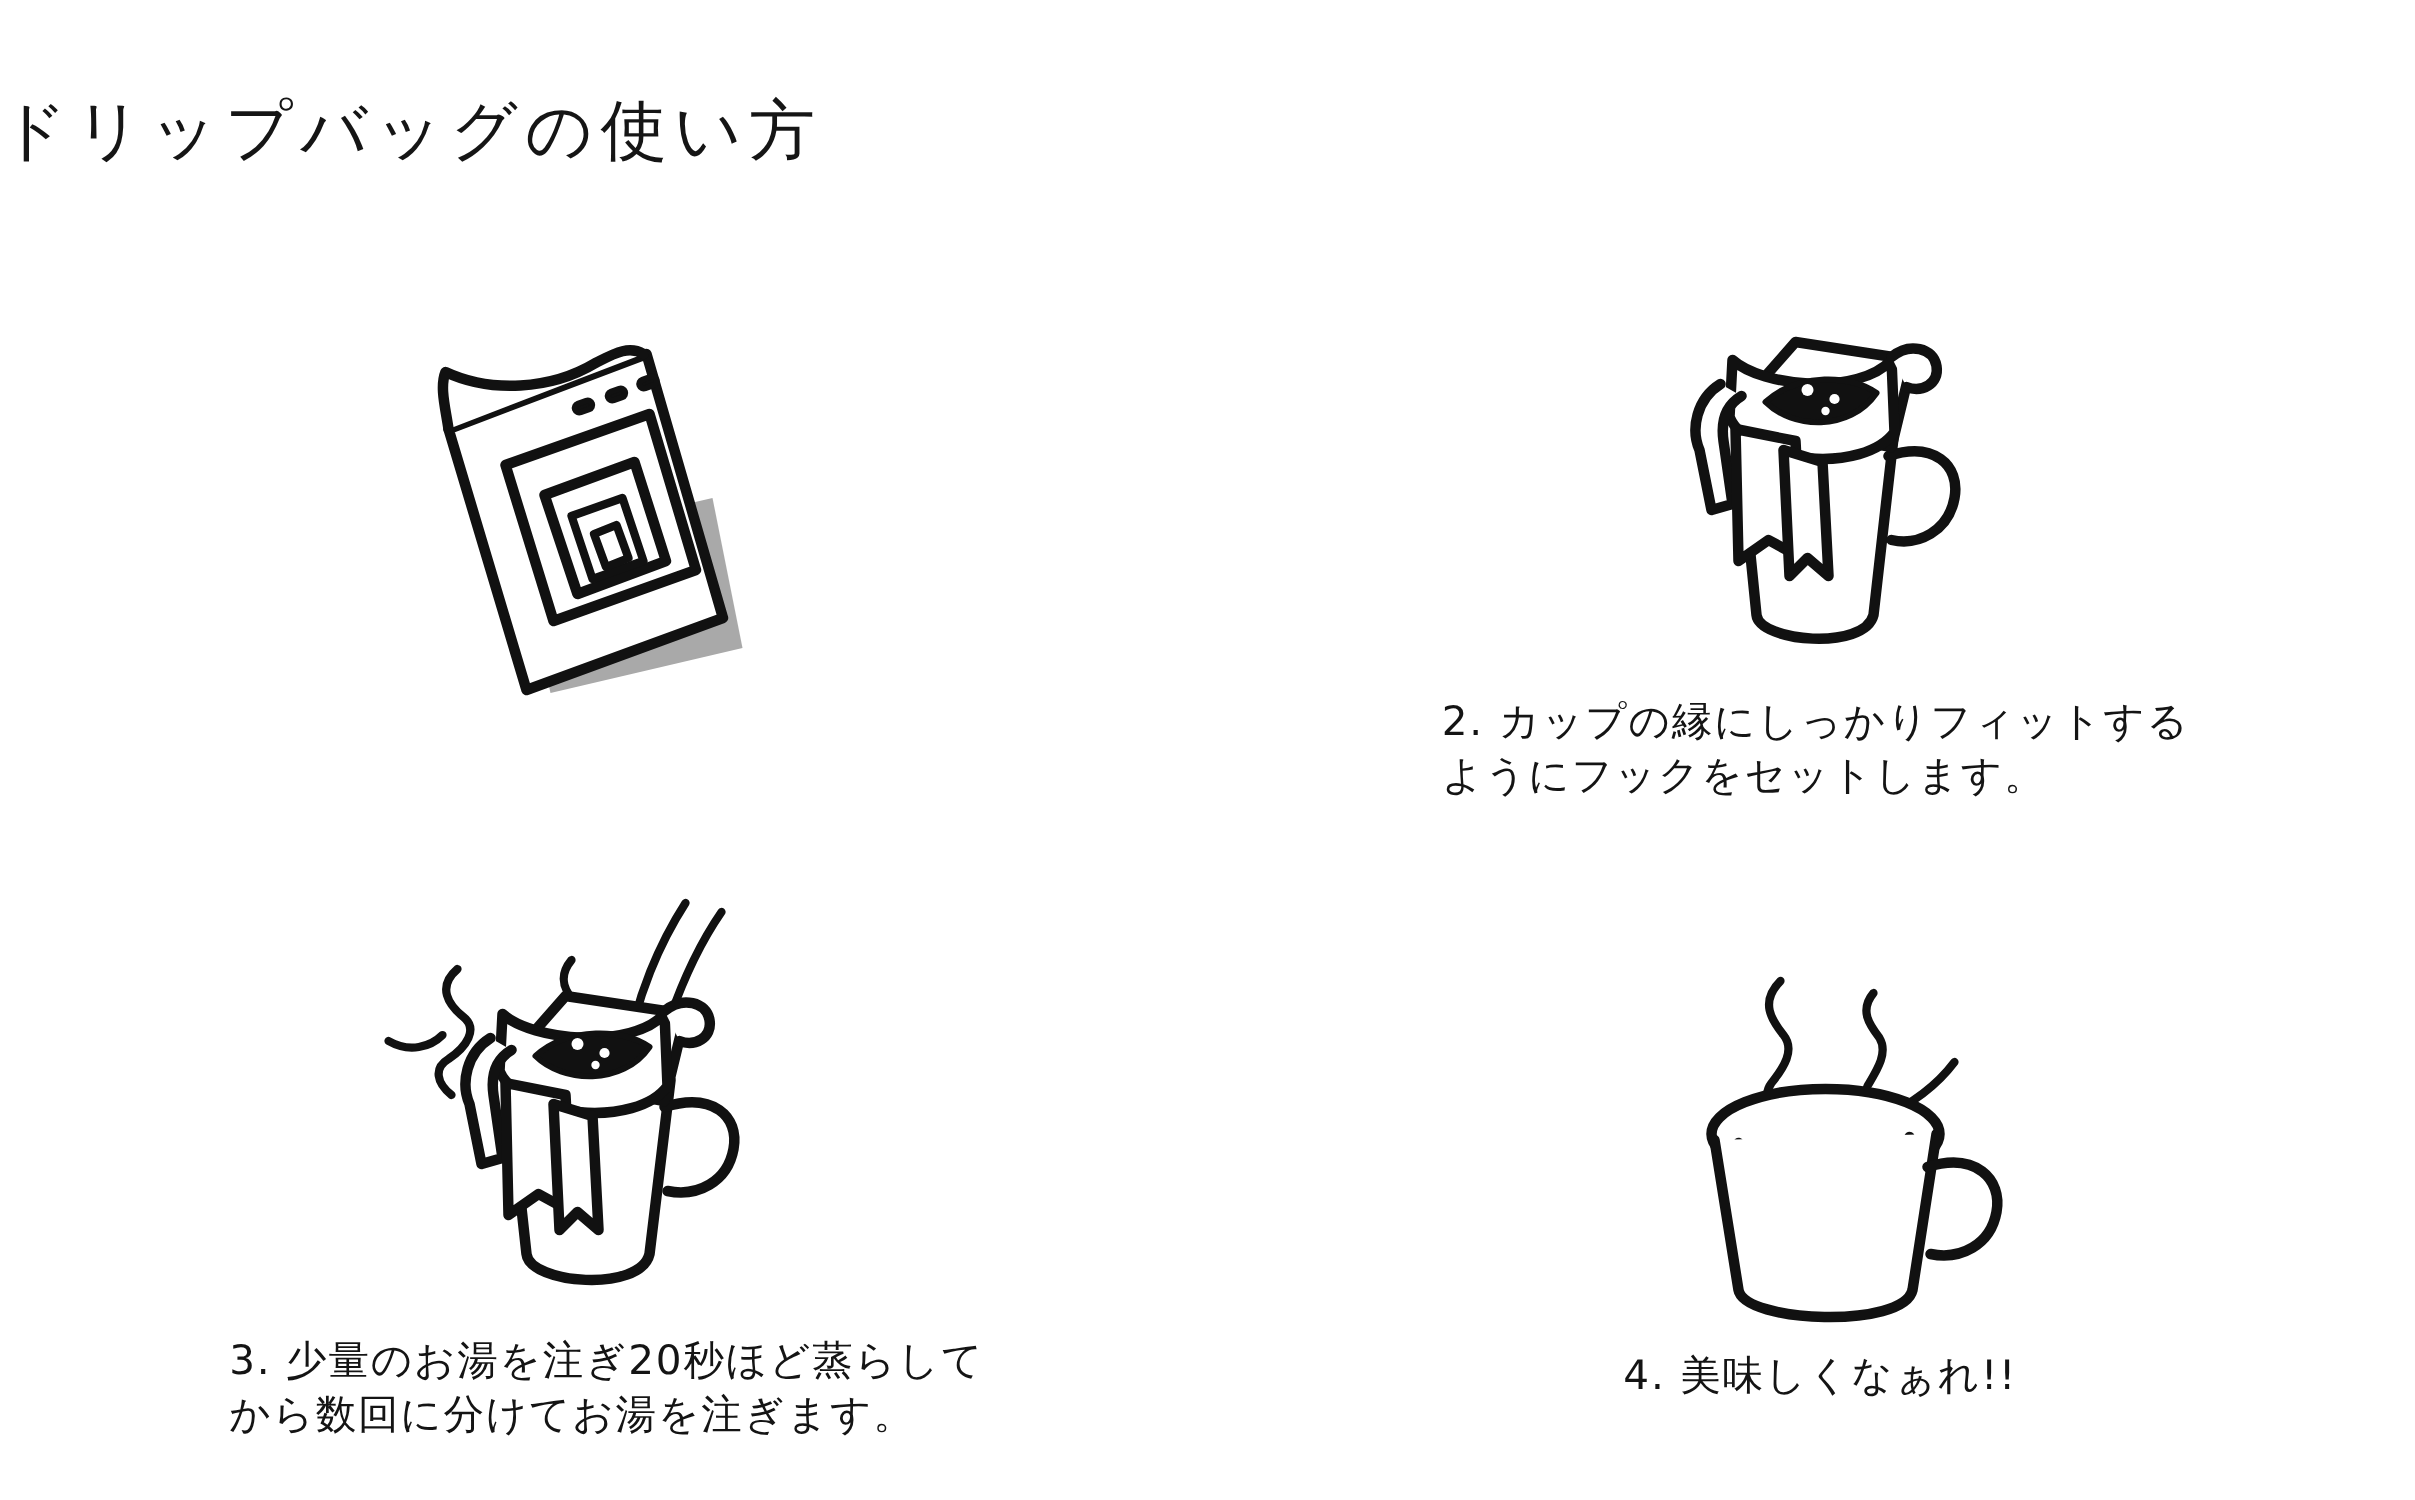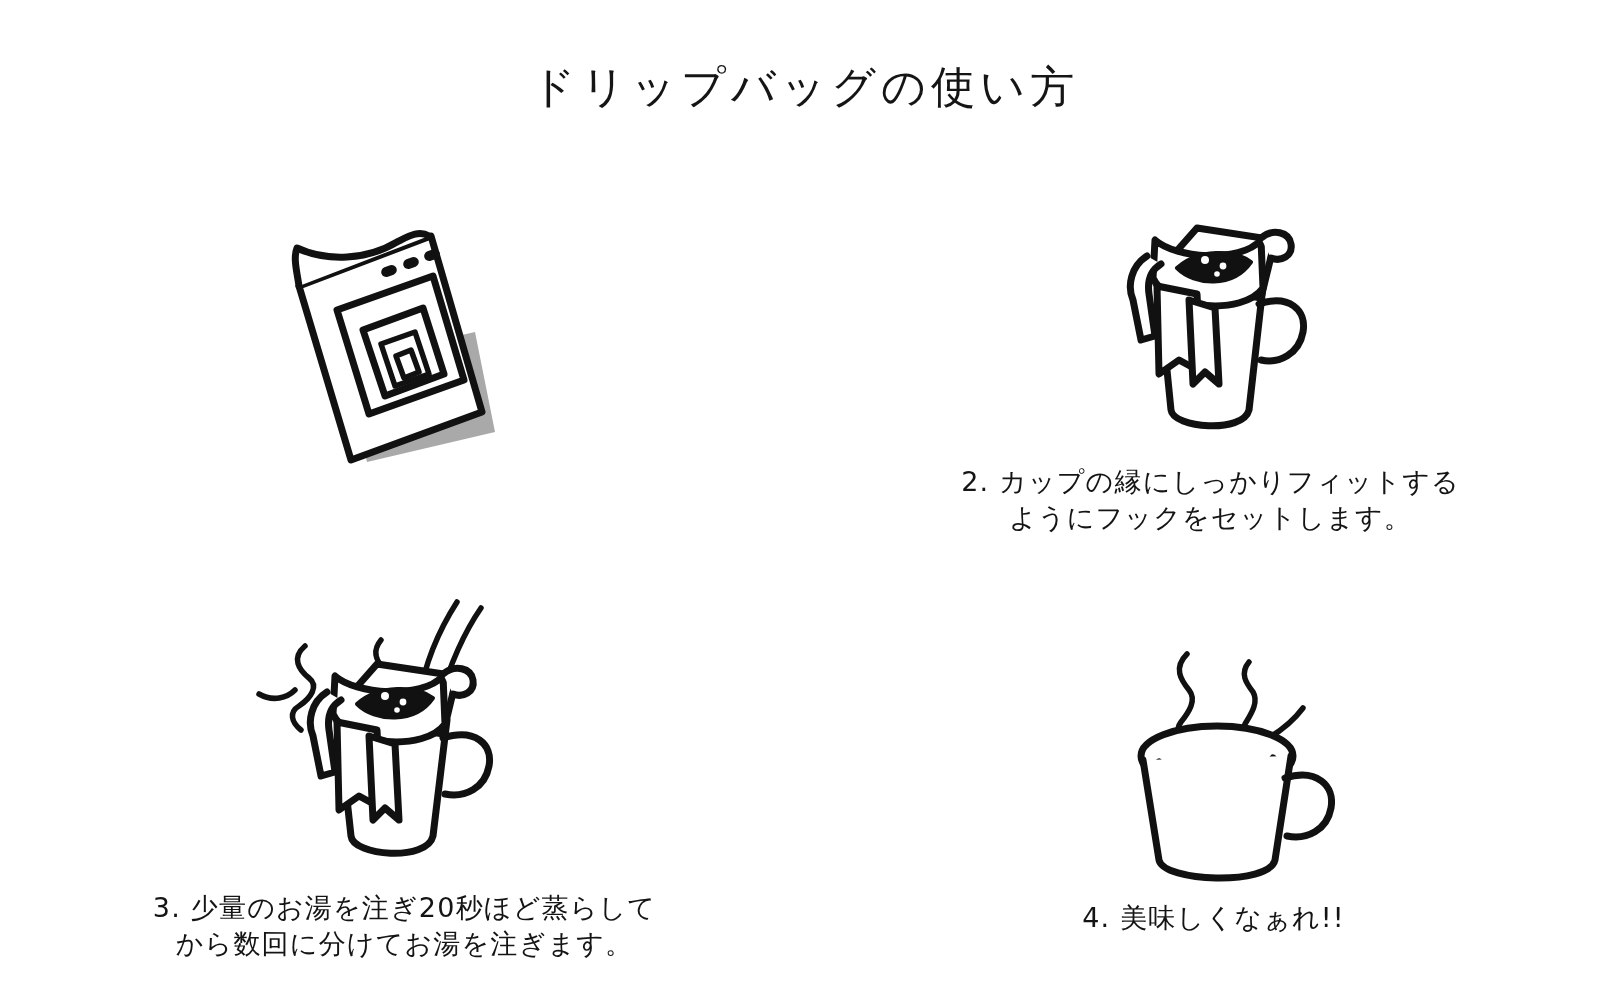--- a/index.html
+++ b/index.html
@@ -22,21 +22,21 @@
     height: 1000px;
     background: #ffffff;
   }
 
   
   .page-title {
     position: absolute;
     top: 58px;
     left: 0;
     width: 1610px;
-    text-align: center;
+    text-align: left;
     font-size: 44px;
     letter-spacing: 5px;
     font-weight: 400;
     color: #151515;
     white-space: nowrap;
   }
 
   
   .steps {
     position: absolute;
@@ -72,24 +72,24 @@
     color: #141414;
     white-space: pre-line;
     text-align: left;
   }
 
   
   .step-1 .step-art { margin-left: -20px; }
   .step-1 .step-caption { margin-left: 10px; }
 
   .step-2 .step-art { margin-left: 30px; }
-  .step-2 .step-caption { margin-left: 6px; text-align: center; }
+  .step-2 .step-caption { margin-left: 6px; }
 
   .step-3 .step-art { margin-left: -20px; }
-  .step-3 .step-caption { margin-left: 4px; text-align: center; }
+  .step-3 .step-caption { margin-left: 4px; }
 
   .step-4 .step-art { margin-left: 30px; }
   .step-4 .step-caption { margin-left: 12px; text-align: center; }
 
   .step-1 { padding-top: 34px; }
   .step-2 { padding-top: 14px; }
   .step-3 { padding-top: 30px; }
   .step-4 { padding-top: 40px; }
 
   

